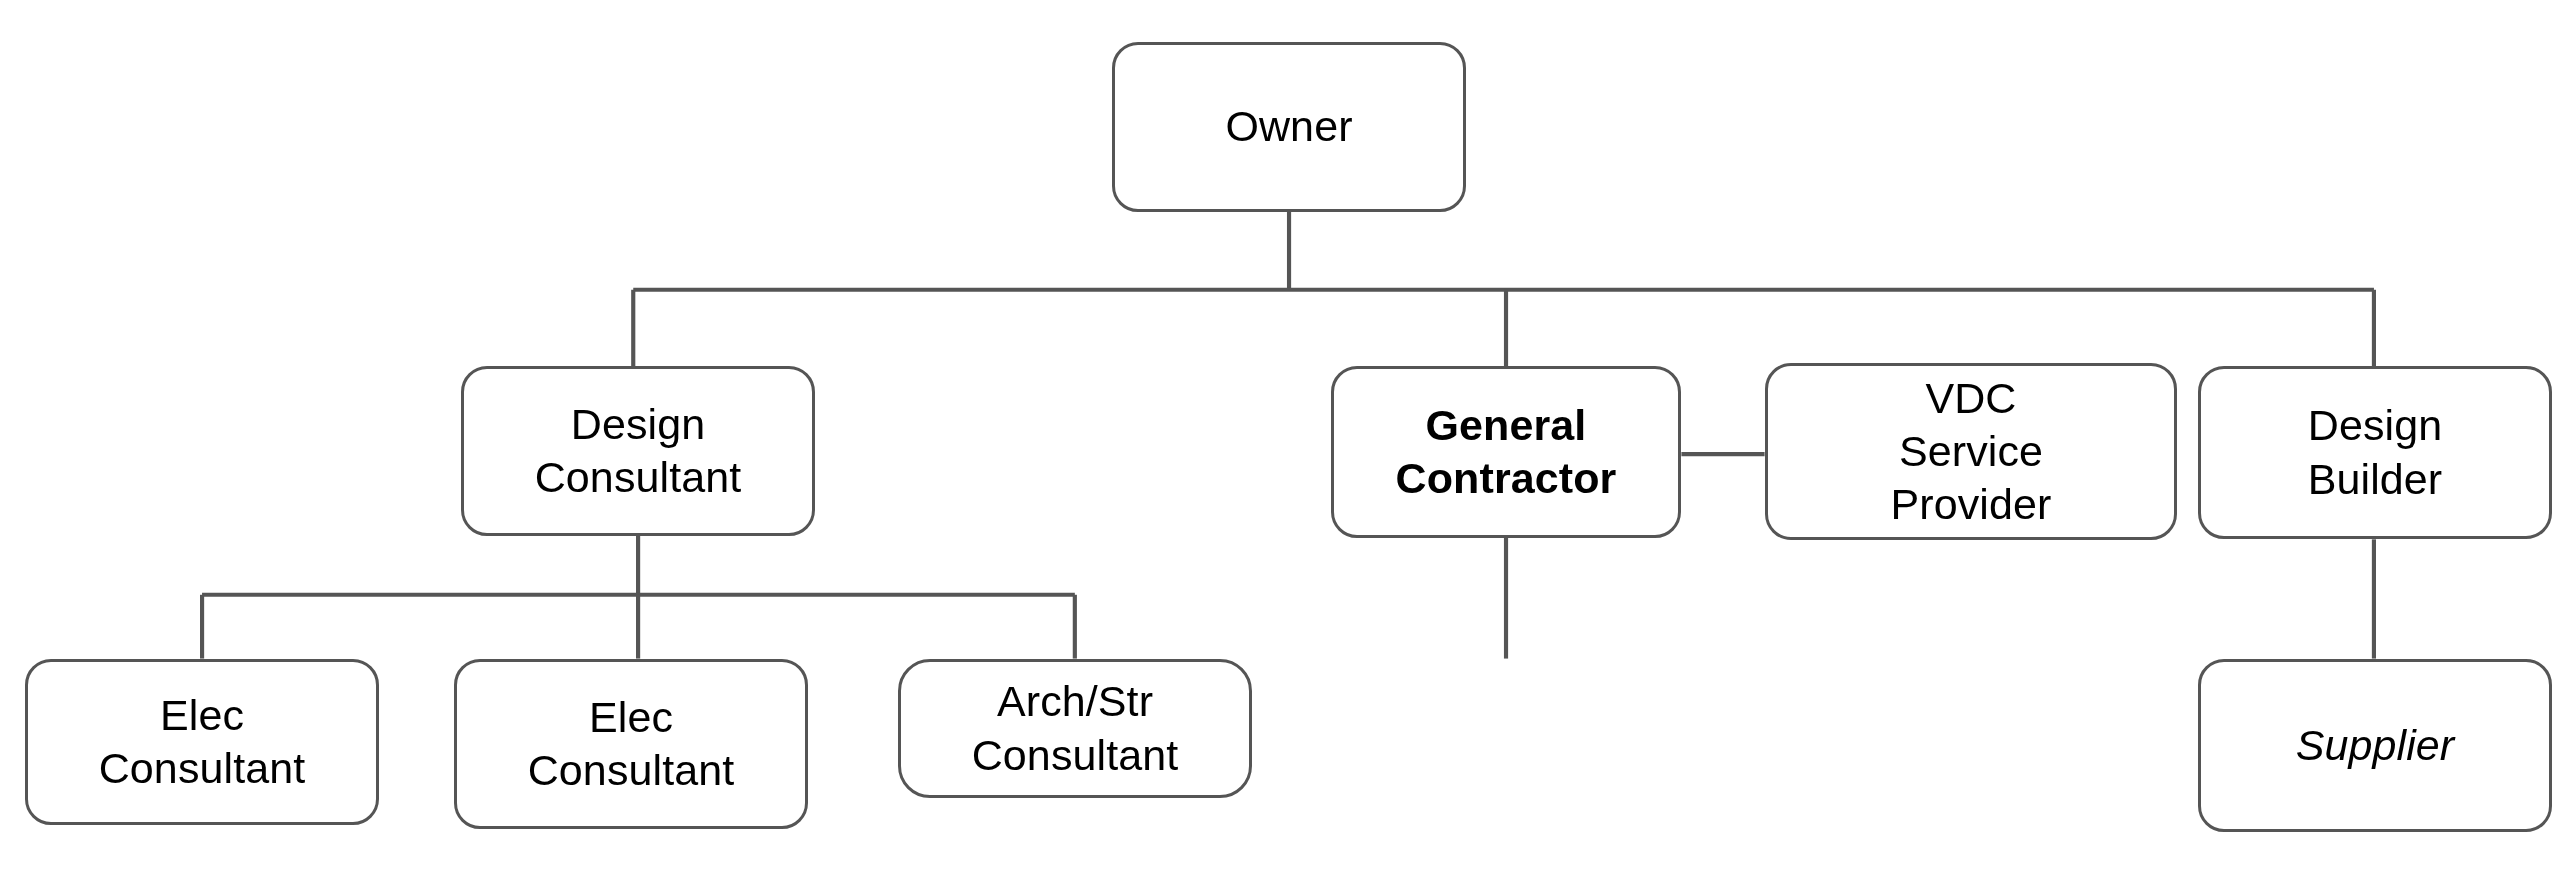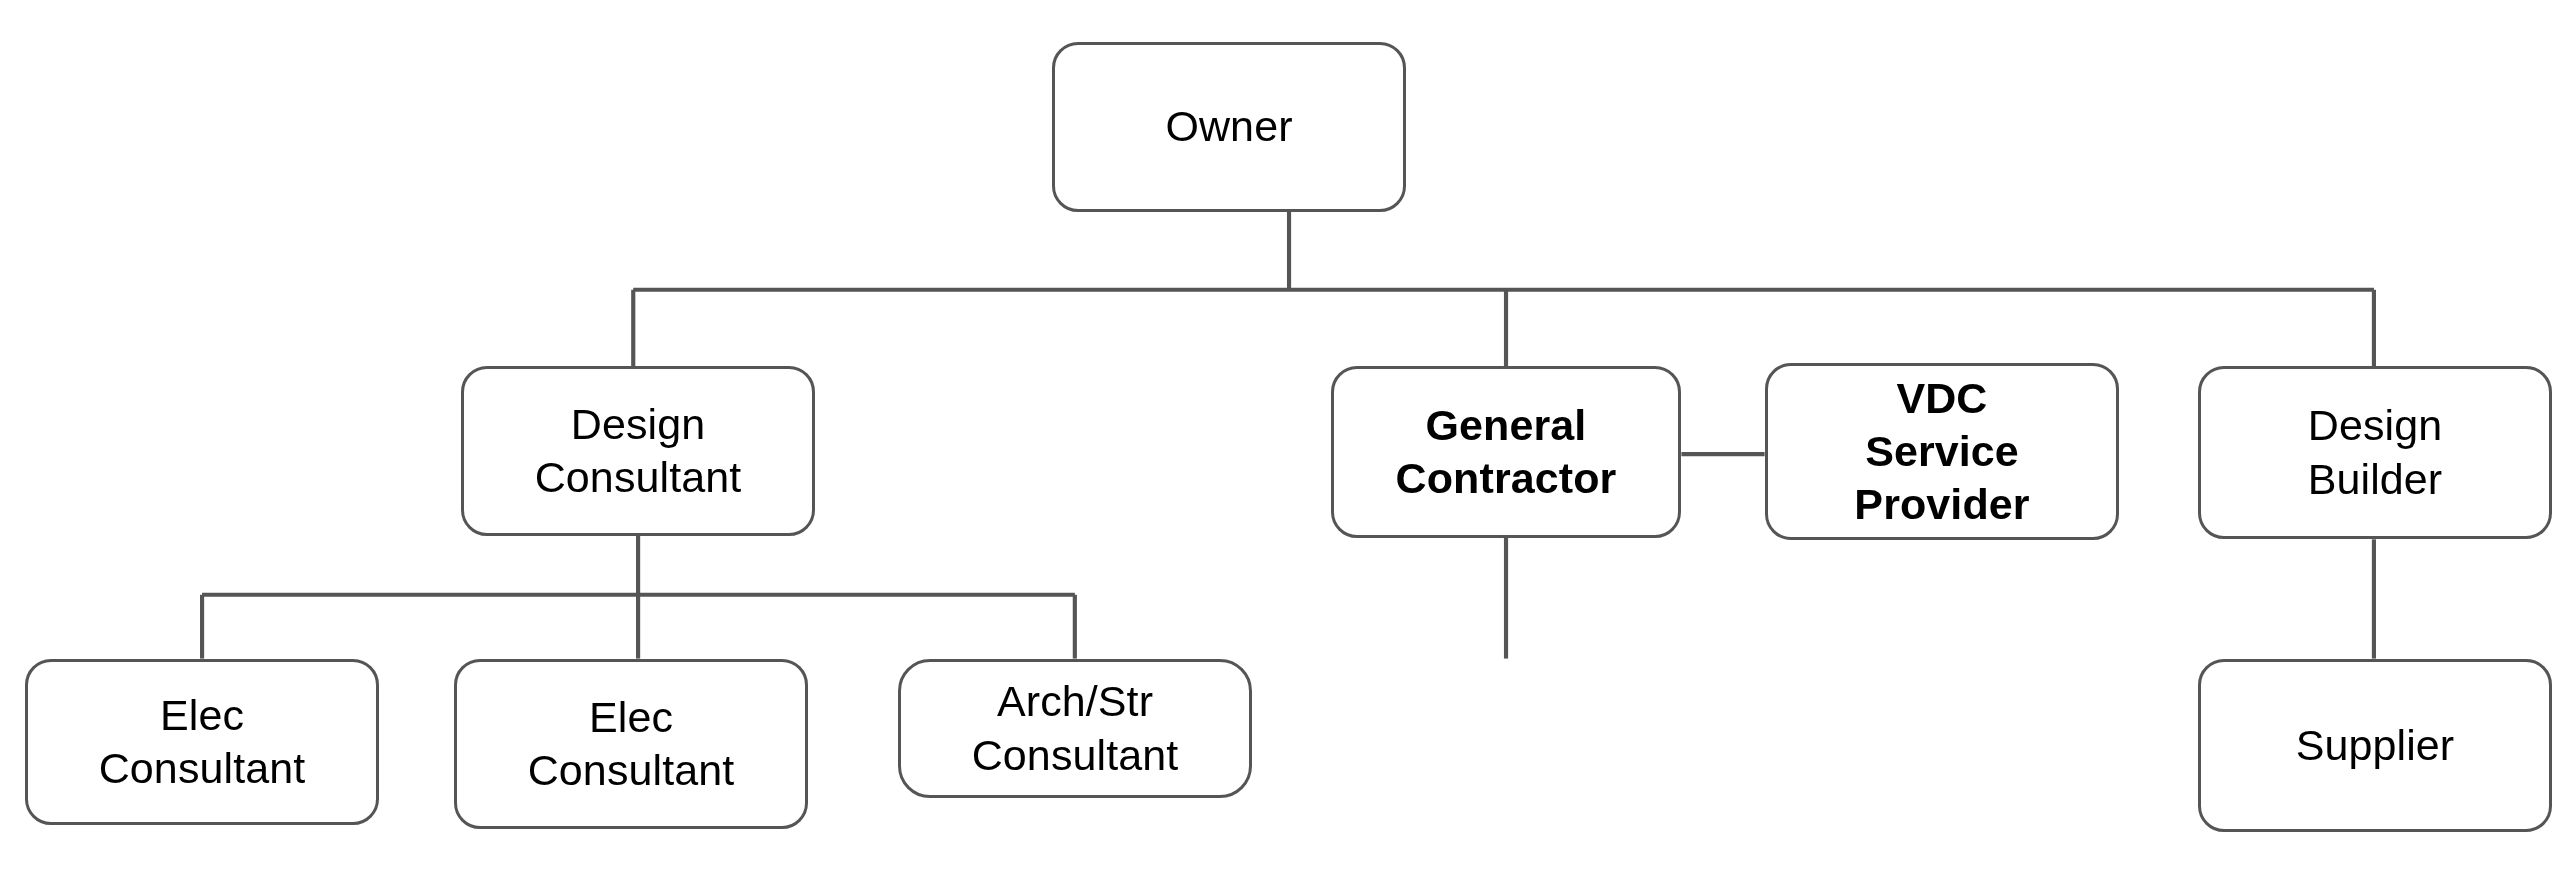--- a/index.html
+++ b/index.html
@@ -63,41 +63,41 @@
       <path d="M 291 858 L 291 950"></path>
       <path d="M 920 858 L 920 950"></path>
       <path d="M 1550 858 L 1550 950"></path>
 
       <path d="M 2172 776 L 2172 950"></path>
 
       <path d="M 3424 778 L 3424 950"></path>
     </g>
   </svg>
 
-  <div class="node" style="left:1052px; top:42px; width:354px; height:170px;">Owner</div>
+  <div class="node" style="left:1112px; top:42px; width:354px; height:170px;">Owner</div>
 
   <div class="node" style="left:461px; top:366px; width:354px; height:170px;">Design
 Consultant</div>
 
   <div class="node" style="left:1331px; top:366px; width:350px; height:172px;font-weight:bold;">General
 Contractor</div>
 
-  <div class="node" style="left:1765px; top:363px; width:354px; height:177px;font-weight:bold;">VDC
+  <div class="node" style="left:1765px; top:363px; width:412px; height:177px;">VDC
 Service
 Provider</div>
 
   <div class="node" style="left:2198px; top:366px; width:354px; height:173px;">Design
 Builder</div>
 
   <div class="node" style="left:25px; top:659px; width:354px; height:166px;">Elec
 Consultant</div>
 
   <div class="node" style="left:454px; top:659px; width:354px; height:170px;">Elec
 Consultant</div>
 
   <div class="node" style="left:898px; top:659px; width:354px; height:139px;border-radius:32px;">Arch/Str
 Consultant</div>
 
 
-  <div class="node" style="left:2198px; top:659px; width:354px; height:173px;">Supplier</div>
+  <div class="node" style="left:2198px; top:659px; width:354px; height:173px;font-style:italic;">Supplier</div>
 
 </div>
 
 
 </body></html>

